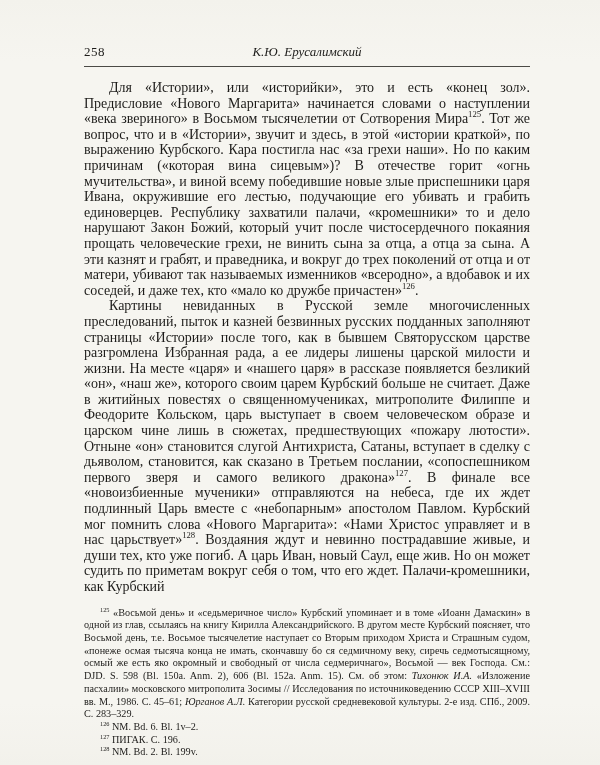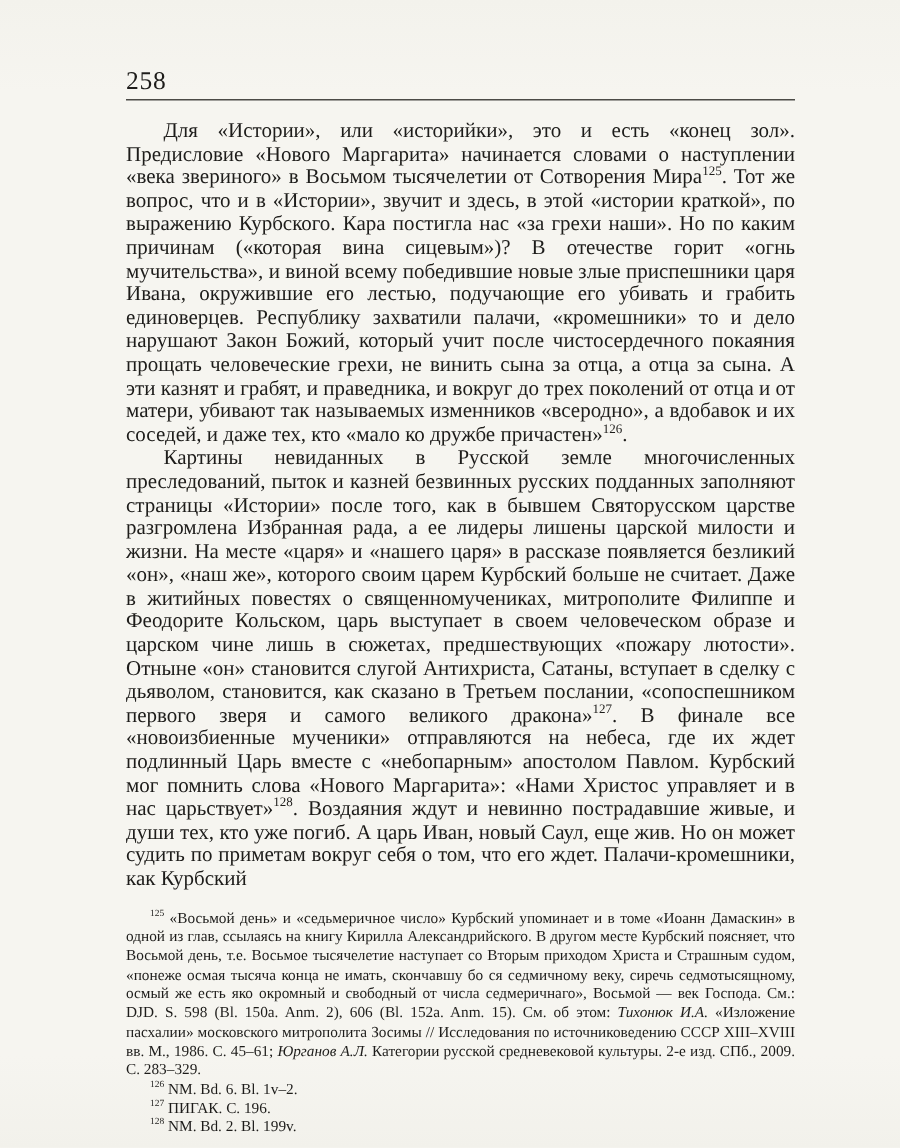--- a/index.html
+++ b/index.html
@@ -8,21 +8,21 @@
     background:#f4f3ee;
     font-family:"Liberation Serif","DejaVu Serif",serif;
     color:#1d1c1a;
     overflow:hidden;
   }
   .page {
     width:600px; height:765px;
     padding:44px 70px 26px 84px;
     background:linear-gradient(180deg,#f3f2ec 0%,#f6f5f0 8%,#f6f5f0 92%,#f2f1eb 100%);
   }
-  .header { position:relative; height:19px; font-size:17px; }
+  .header { position:relative; height:19px; font-size:13px; }
   .page-number { position:absolute; left:0; top:0; letter-spacing:.5px; }
   .running-head { text-align:center; font-style:italic; }
   .header-rule { border-bottom:1px solid #4b4a46; margin-top:3px; }
   .body-text {
     margin-top:13px;
     font-size:14px;
     line-height:15.6px;
     text-align:justify;
   }
   .body-text p { text-indent:25px; }
@@ -36,20 +36,21 @@
   .footnotes p { text-indent:16px; }
   i { font-style:italic;margin-top:40px; }
 </style>
 </head>
 <body>
 
 <div class="page">
 
   <div class="header">
     <span class="page-number">258</span>
+    <div class="running-head">К.Ю. Ерусалимский</div>
   </div>
   <div class="header-rule"></div>
 
   <div class="body-text">
     <p>Для «Истории», или «историйки», это и есть «конец зол». Предисловие «Нового Маргарита» начинается словами о наступлении «века звериного» в Восьмом тысячелетии от Сотворения Мира<sup>125</sup>. Тот же вопрос, что и в «Истории», звучит и здесь, в этой «истории краткой», по выражению Курбского. Кара постигла нас «за грехи наши». Но по каким причинам («которая вина сицевым»)? В отечестве горит «огнь мучительства», и виной всему победившие новые злые приспешники царя Ивана, окружившие его лестью, подучающие его убивать и грабить единоверцев. Республику захватили палачи, «кромешники» то и дело нарушают Закон Божий, который учит после чистосердечного покаяния прощать человеческие грехи, не винить сына за отца, а отца за сына. А эти казнят и грабят, и праведника, и вокруг до трех поколений от отца и от матери, убивают так называемых изменников «всеродно», а вдобавок и их соседей, и даже тех, кто «мало ко дружбе причастен»<sup>126</sup>.</p>
     <p>Картины невиданных в Русской земле многочисленных преследований, пыток и казней безвинных русских подданных заполняют страницы «Истории» после того, как в бывшем Святорусском царстве разгромлена Избранная рада, а ее лидеры лишены царской милости и жизни. На месте «царя» и «нашего царя» в рассказе появляется безликий «он», «наш же», которого своим царем Курбский больше не считает. Даже в житийных повестях о священномучениках, митрополите Филиппе и Феодорите Кольском, царь выступает в своем человеческом образе и царском чине лишь в сюжетах, предшествующих «пожару лютости». Отныне «он» становится слугой Антихриста, Сатаны, вступает в сделку с дьяволом, становится, как сказано в Третьем послании, «сопоспешником первого зверя и самого великого дракона»<sup>127</sup>. В финале все «новоизбиенные мученики» отправляются на небеса, где их ждет подлинный Царь вместе с «небопарным» апостолом Павлом. Курбский мог помнить слова «Нового Маргарита»: «Нами Христос управляет и в нас царьствует»<sup>128</sup>. Воздаяния ждут и невинно пострадавшие живые, и души тех, кто уже погиб. А царь Иван, новый Саул, еще жив. Но он может судить по приметам вокруг себя о том, что его ждет. Палачи-кромешники, как Курбский</p>
   </div>
 
   <div class="footnotes">
     <p><sup>125</sup> <span>«Восьмой день» и «седьмеричное число» Курбский упоминает и в томе «Иоанн Дамаскин» в одной из глав, ссылаясь на книгу Кирилла Александрийского. В другом месте Курбский поясняет, что Восьмой день, т.е. Восьмое тысячелетие наступает со Вторым приходом Христа и Страшным судом, «понеже осмая тысяча конца не имать, скончавшу бо ся седмичному веку, сиречь седмотысящному, осмый же есть яко окромный и свободный от числа седмеричнаго», Восьмой — век Господа. См.: DJD. S. 598 (Bl. 150a. Anm. 2), 606 (Bl. 152a. Anm. 15). См. об этом: <i>Тихонюк И.А.</i> «Изложение пасхалии» московского митрополита Зосимы // Исследования по источниковедению СССР XIII–XVIII вв. М., 1986. С. 45–61; <i>Юрганов А.Л.</i> Категории русской средневековой культуры. 2-е изд. СПб., 2009. С. 283–329.</span></p>

